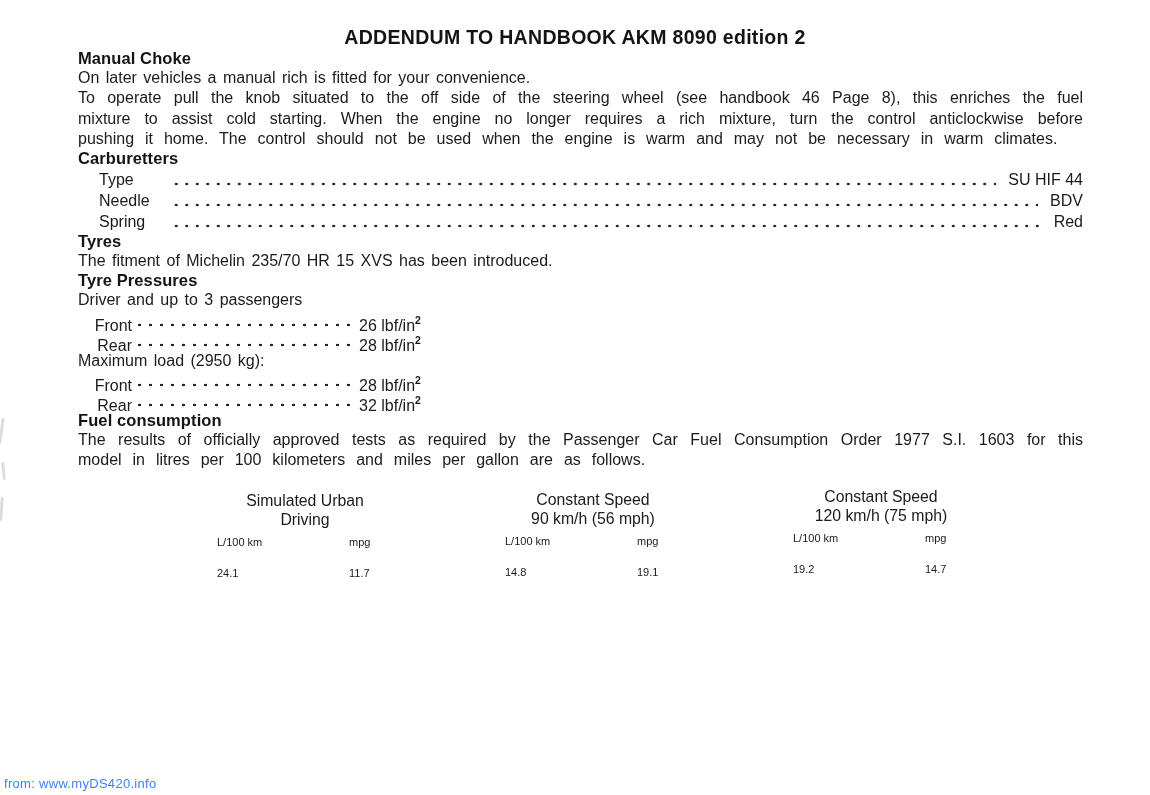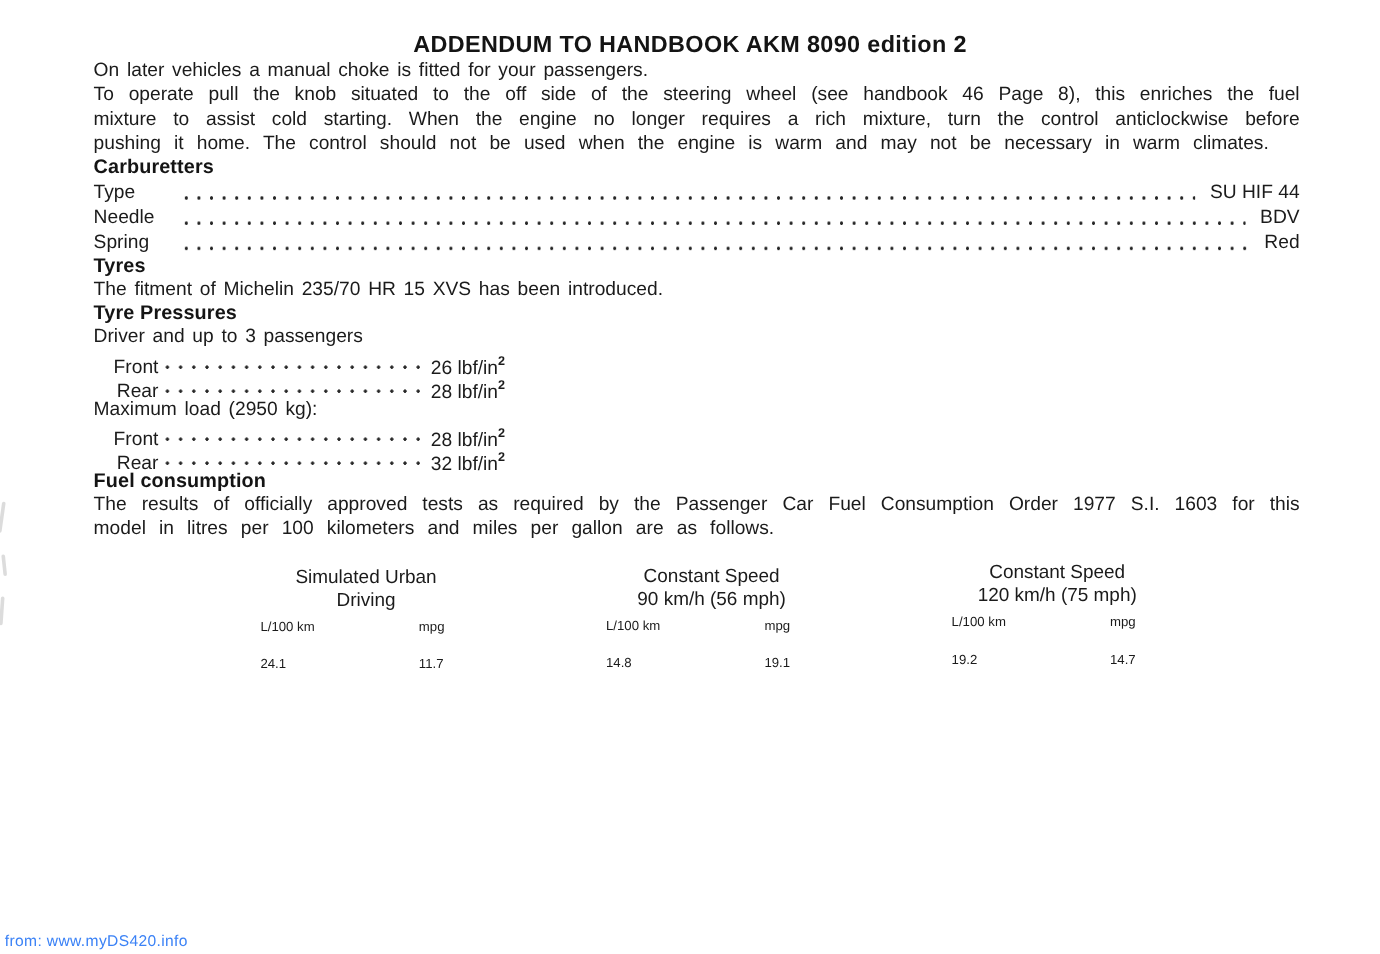--- a/index.html
+++ b/index.html
@@ -36,21 +36,21 @@
     font-size:16px;
     line-height:20.3px;
     margin:0;
     word-spacing:2px;
   }
   p.just {
     text-align:justify;
     word-spacing:6.5px;
   }
   
-  .specs { margin-top:1px; }
+  .specs { margin-top:1px;margin-left:21px; }
   .dotrow {
     display:flex;
     align-items:baseline;
     font-size:16px;
     line-height:21px;
     height:21px;
   }
   .dlabel { width:70px; flex:none; }
   .leader {
     flex:1;
@@ -138,21 +138,22 @@
 </style>
 </head>
 <body>
 
 <div class="page">
 
   <div class="doc-title">ADDENDUM TO HANDBOOK AKM 8090 edition 2</div>
 
   <div class="content">
 
-    <p class="body">On later vehicles a manual choke is fitted for your passengers.</p>
+    <h2 class="sec mt-mc">Manual Choke</h2>
+    <p class="body">On later vehicles a manual rich is fitted for your convenience.</p>
     <p class="body just">To operate pull the knob situated to the off side of the steering wheel (see handbook 46 Page 8), this enriches the fuel mixture to assist cold starting. When the engine no longer requires a rich mixture, turn the control anticlockwise before pushing it home. The control should not be used when the engine is warm and may not be necessary in warm climates.</p>
 
     <h2 class="sec mt-carb">Carburetters</h2>
     <div class="specs">
       <div class="dotrow">
         <span class="dlabel">Type</span>
         <span class="leader"></span>
         <span class="dvalue">SU HIF 44</span>
       </div>
       <div class="dotrow">

